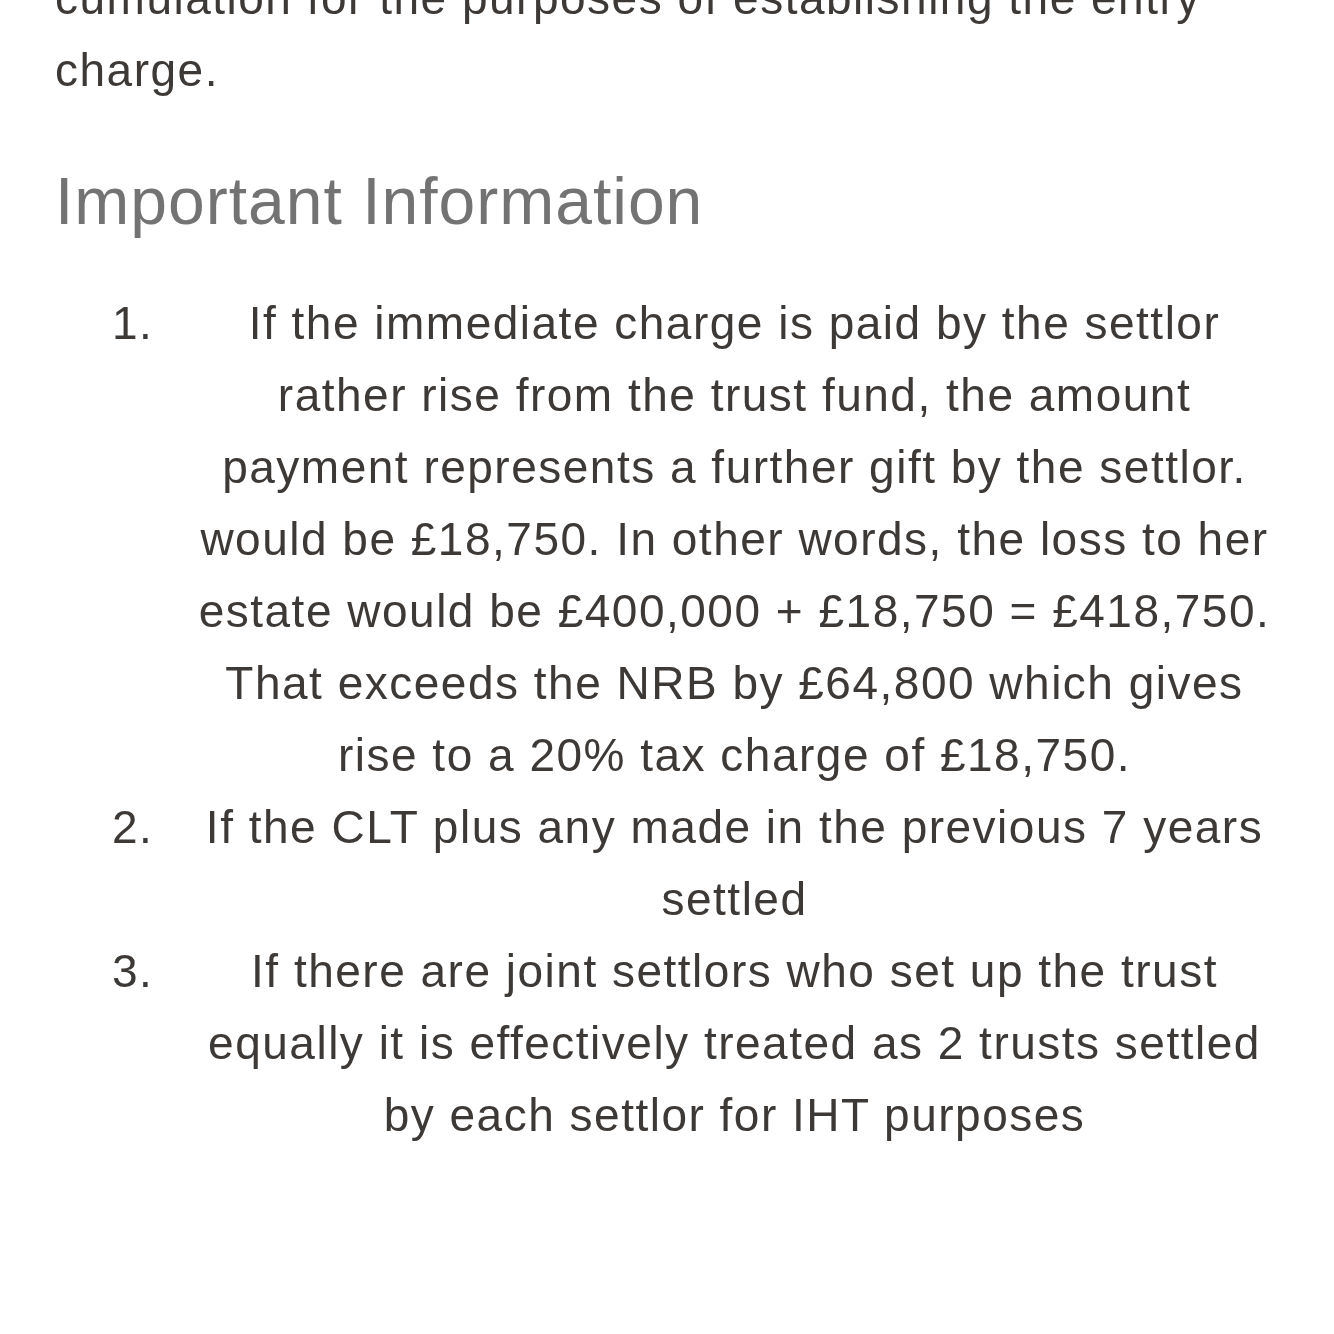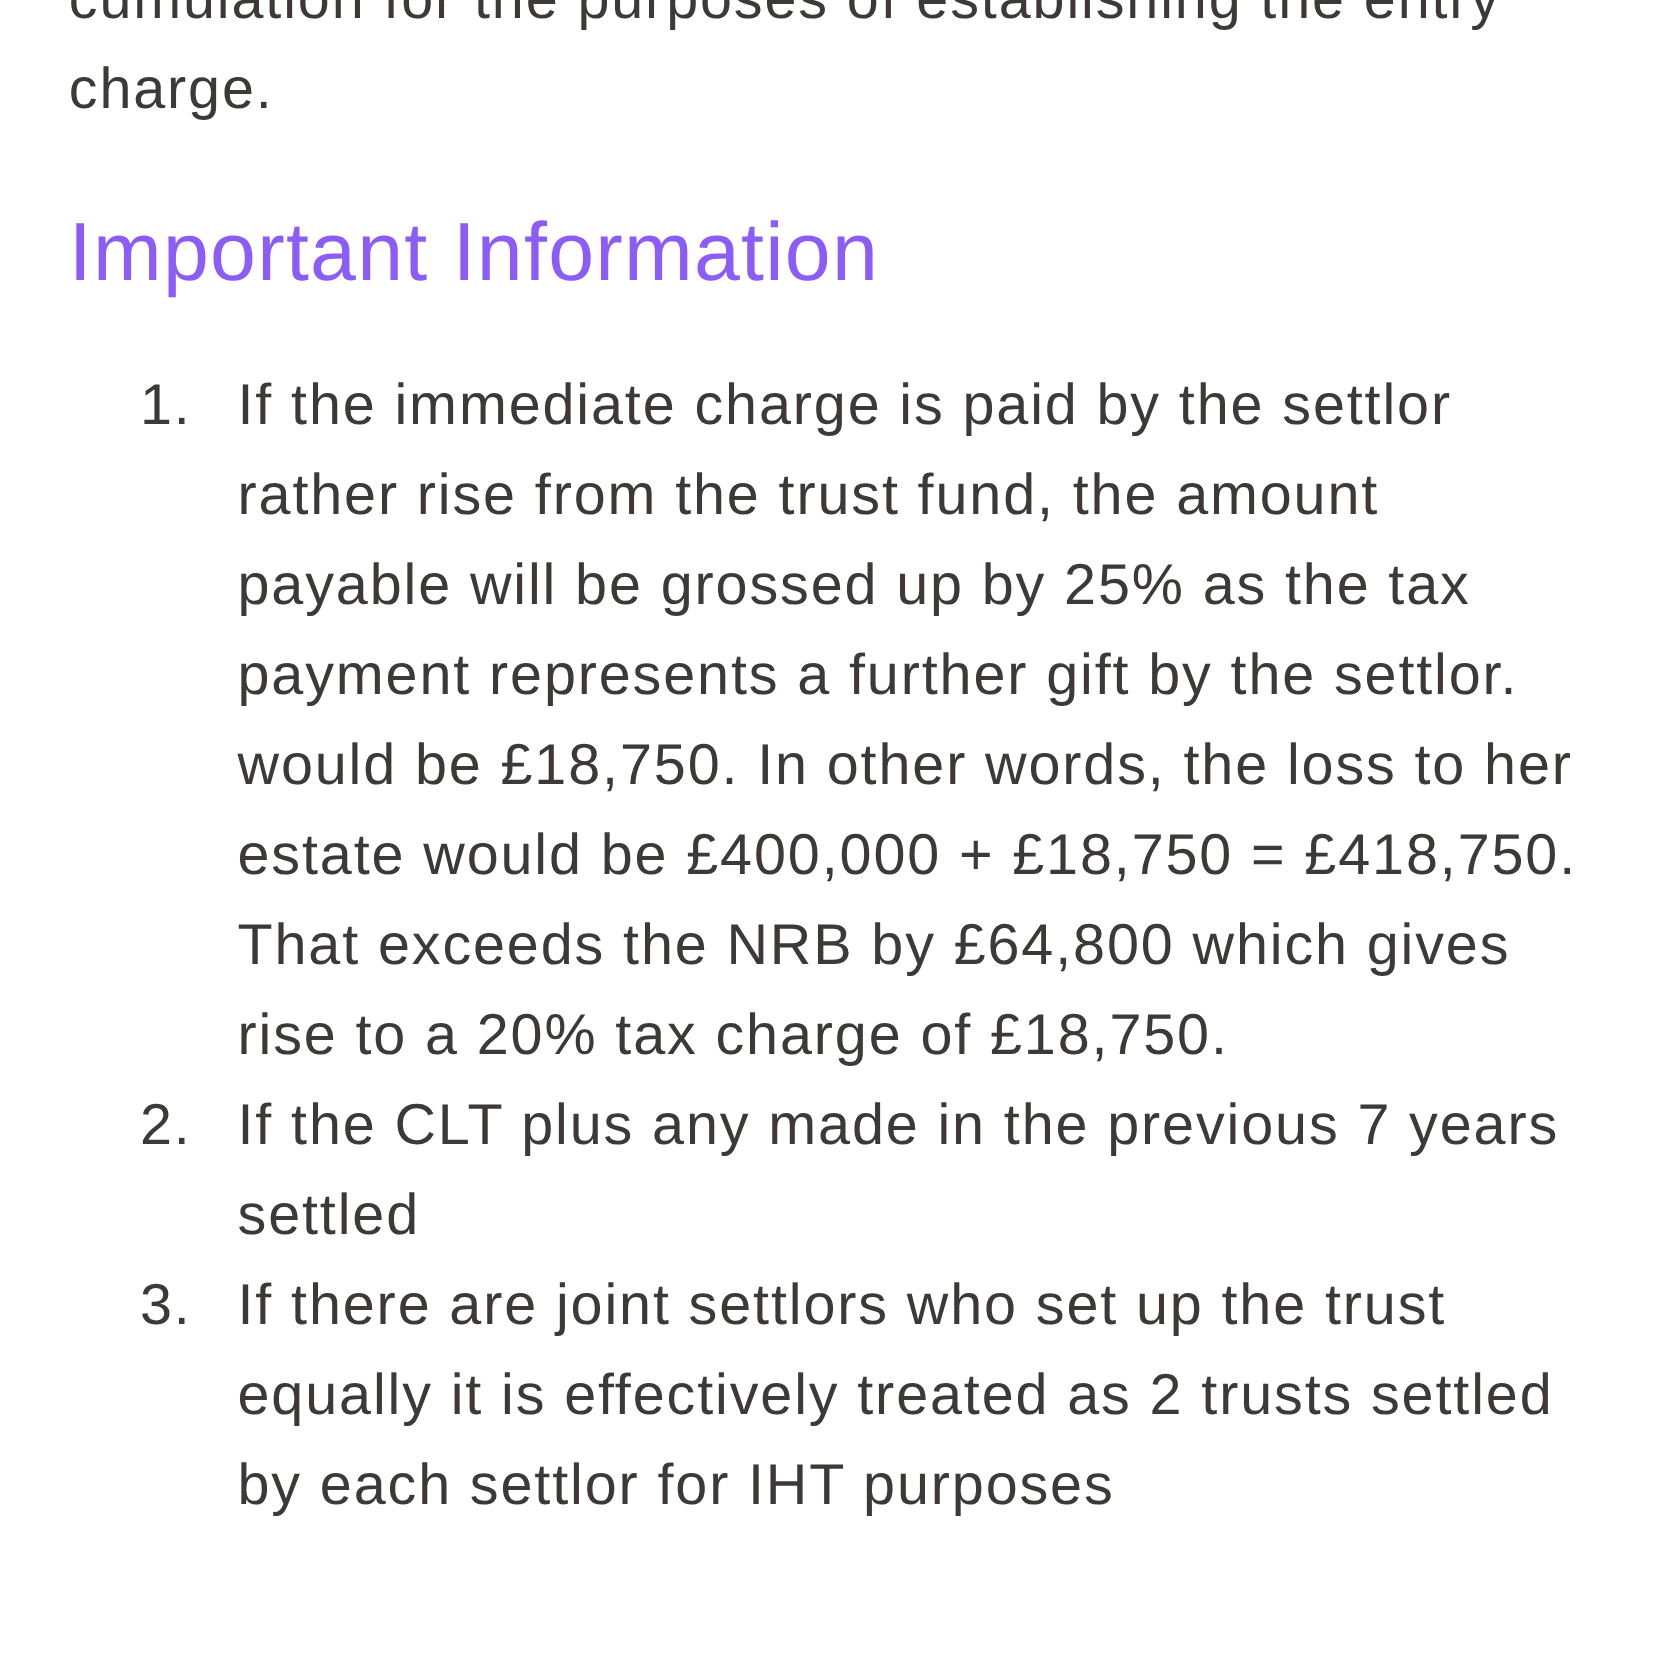--- a/index.html
+++ b/index.html
@@ -29,21 +29,21 @@
   .intro .line {
     display: block;
     white-space: nowrap;
   }
   h2.section-heading {
     margin: 56px 0 46px 0;
     font-size: 66px;
     line-height: 79px;
     font-weight: 400;
     letter-spacing: 1px;
-    color: #8b5cf6;
+    color: #737373;
     white-space: nowrap;
   }
   ol.info-list {
     list-style: none;
     margin: 0;
     padding: 0;
     font-size: 46px;
     line-height: 72px;
     letter-spacing: 1.5px;
   }
@@ -51,41 +51,41 @@
     position: relative;
     padding-left: 135px;
   }
   ol.info-list .num {
     position: absolute;
     left: 57px;
     top: 0;
   }
   .li-line {
     white-space: nowrap;
+    text-align: center;
   }
 </style>
 </head>
 <body>
 
 <div class="page">
 
   <p class="intro">
     <span class="line">cumulation for the purposes of establishing the entry</span>
     <span class="line">charge.</span>
   </p>
 
   <h2 class="section-heading">Important Information</h2>
 
   <ol class="info-list" id="info-list">
       <li>
         <span class="num">1.</span>
         <div class="li-body">
           <div class="li-line">If the immediate charge is paid by the settlor</div>
           <div class="li-line">rather rise from the trust fund, the amount</div>
-          <div class="li-line">payable will be grossed up by 25% as the tax</div>
           <div class="li-line">payment represents a further gift by the settlor.</div>
           <div class="li-line">would be £18,750. In other words, the loss to her</div>
           <div class="li-line">estate would be £400,000 + £18,750 = £418,750.</div>
           <div class="li-line">That exceeds the NRB by £64,800 which gives</div>
           <div class="li-line">rise to a 20% tax charge of £18,750.</div>
         </div>
       </li>
       <li>
         <span class="num">2.</span>
         <div class="li-body">

